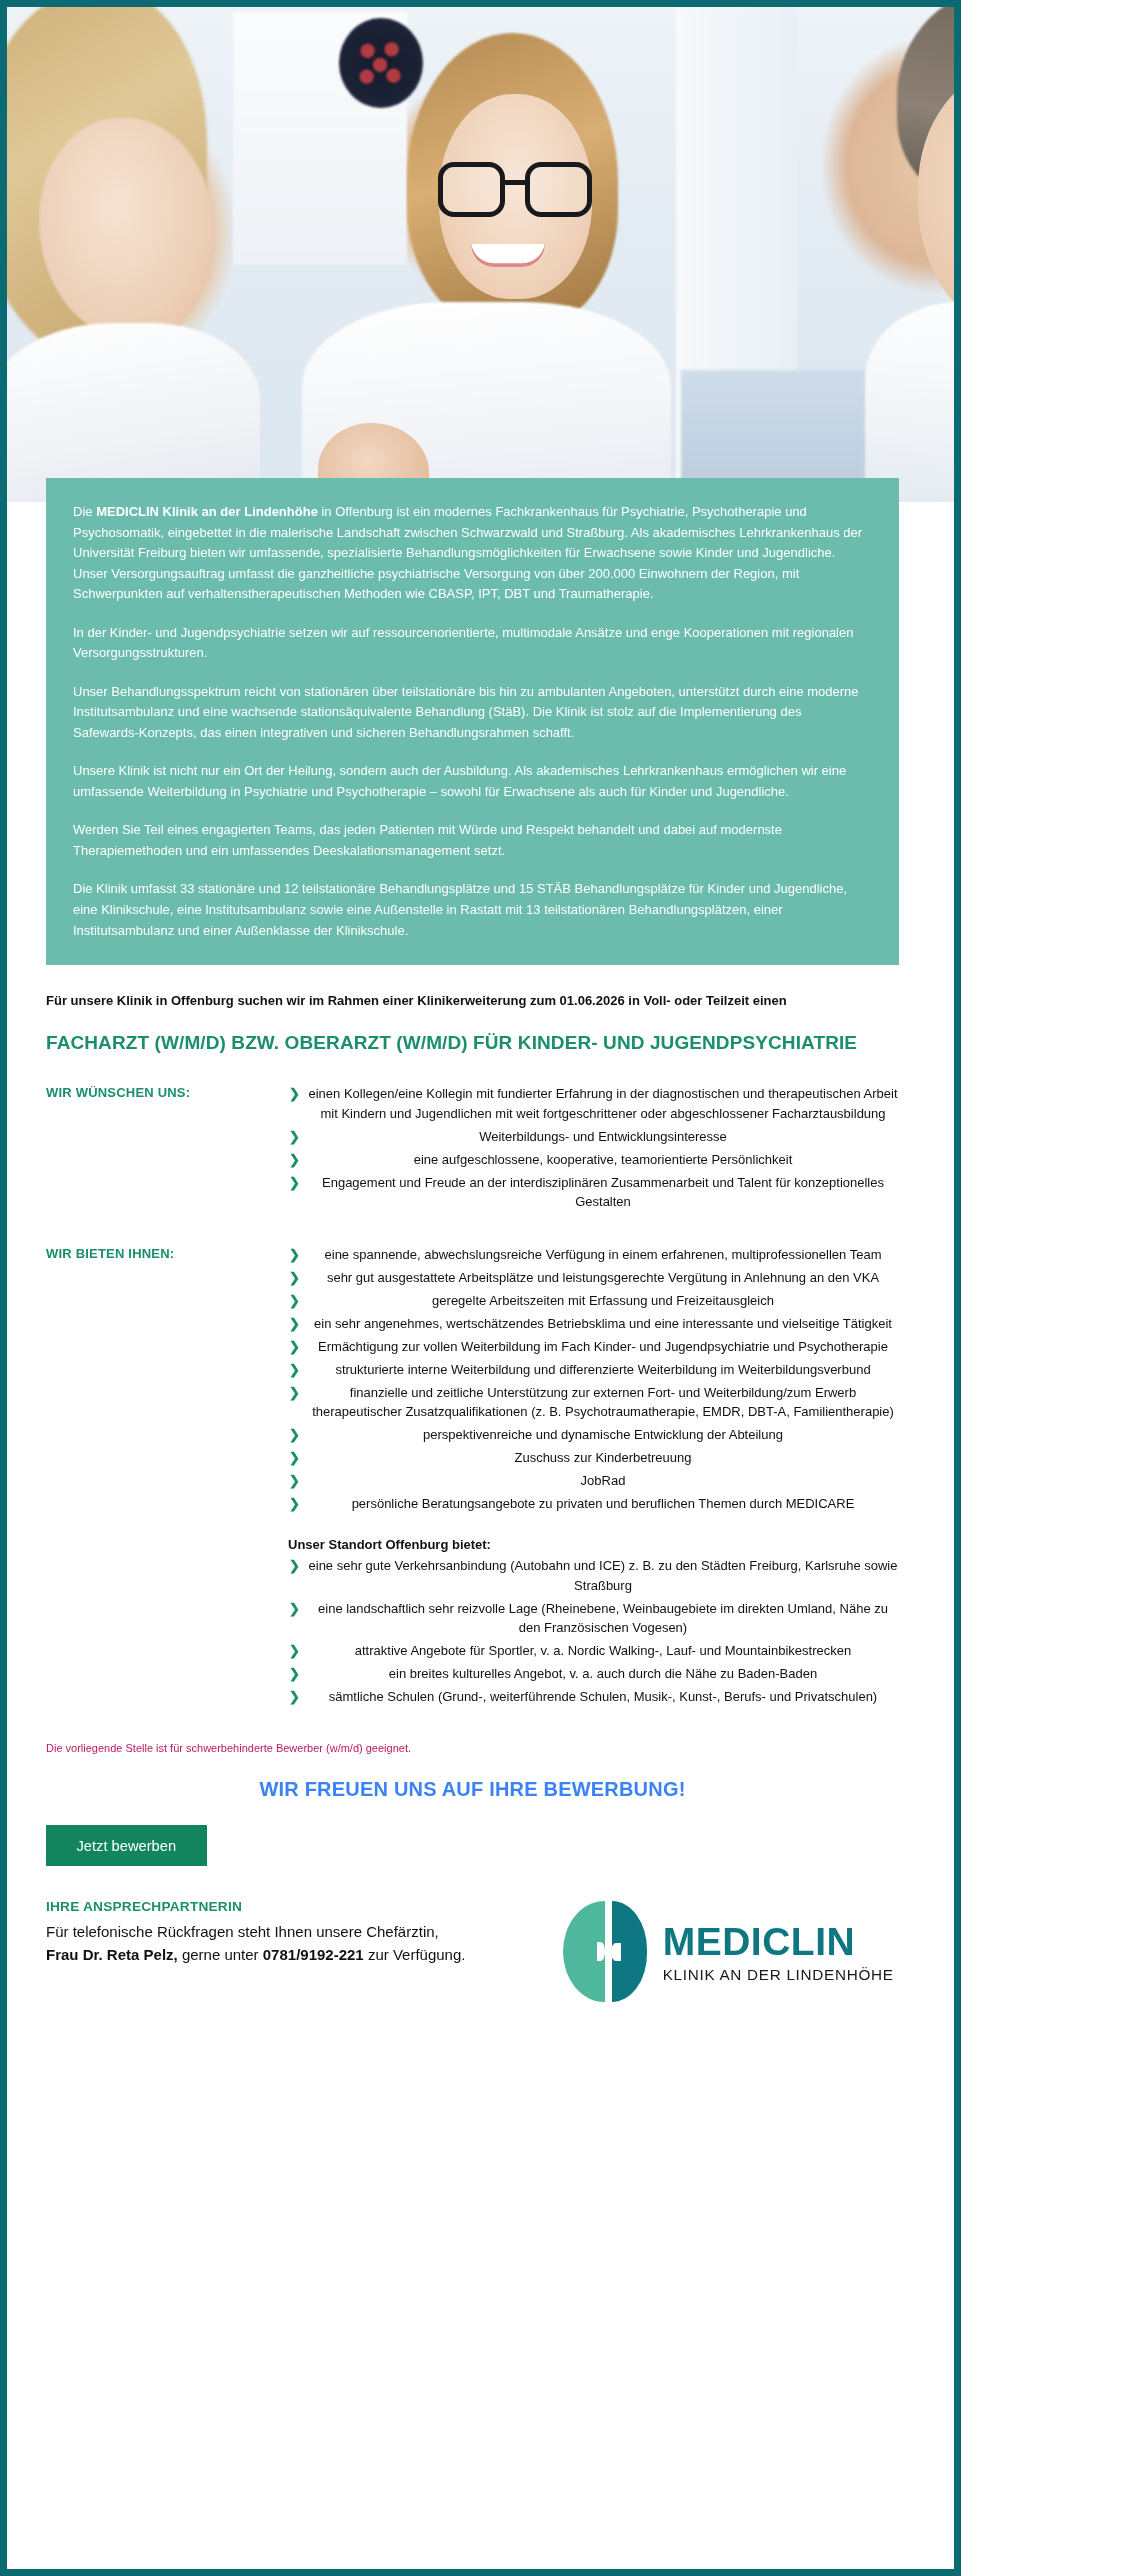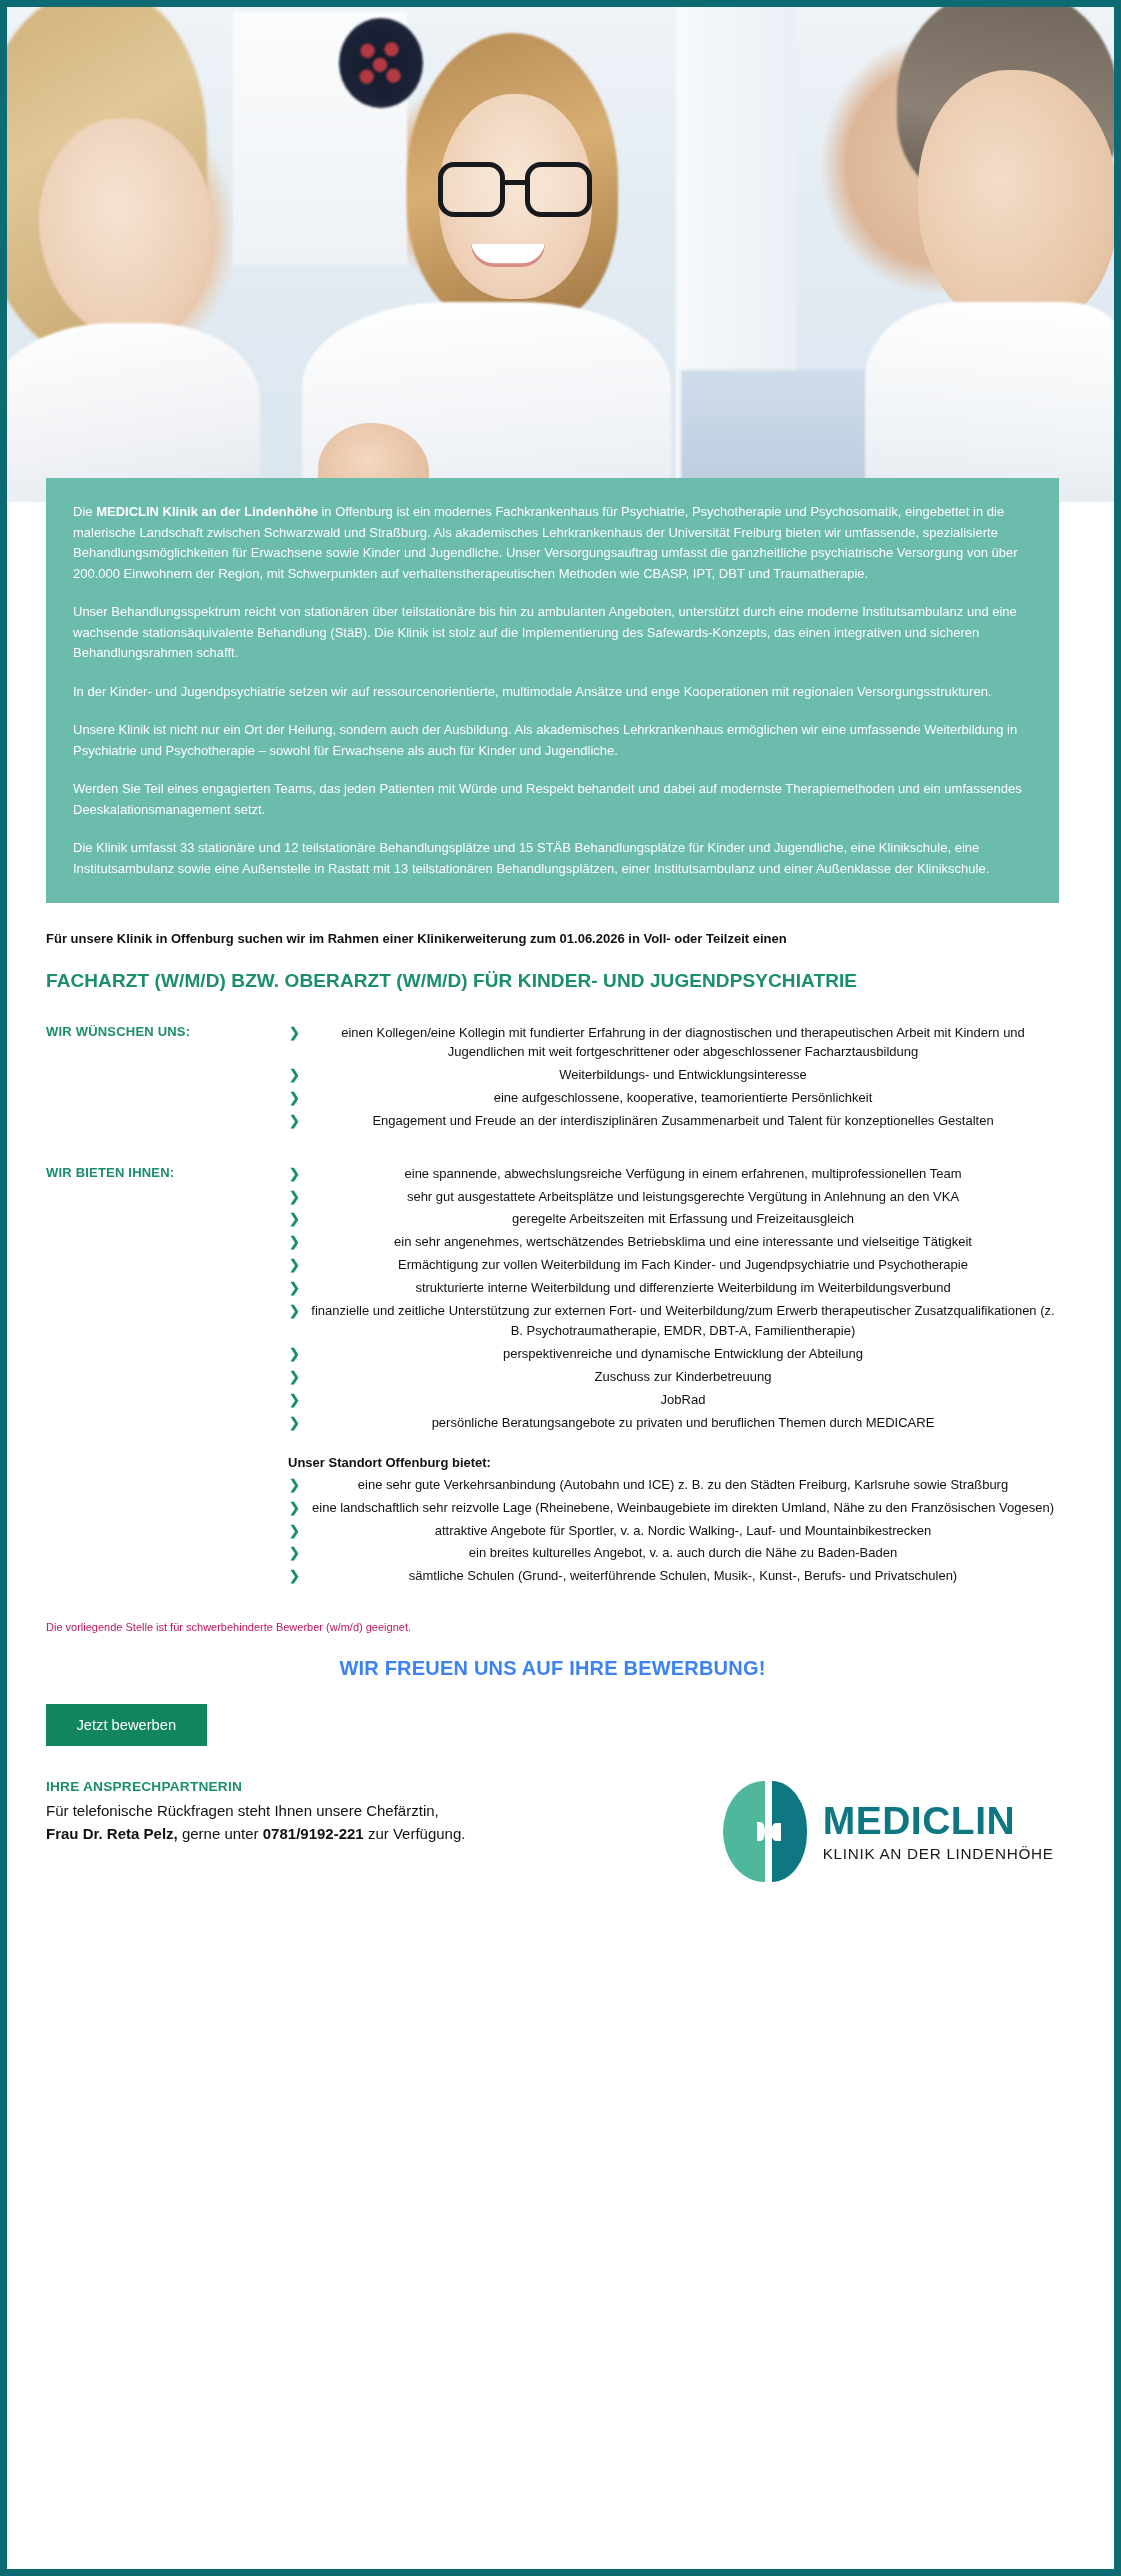--- a/index.html
+++ b/index.html
@@ -3,21 +3,21 @@
 <meta charset="utf-8">
 <style>
   * { box-sizing: border-box; margin: 0; padding: 0; }
   html, body {
     width: 1121px;
     background: #ffffff;
     font-family: "Liberation Sans", sans-serif;
   }
   .page {
     position: relative;
-    width: 1121px;
+    width: 961px;
     height: 2576px;
     background: #ffffff;
     border: 7.4px solid #0b6a72;
     overflow: hidden;
   }
 
   
   .hero {
     position: relative;
     width: 100%;
@@ -350,22 +350,22 @@
 
       <div class="p-right-hair"></div>
       <div class="p-right-face"></div>
       <div class="p-right-coat"></div>
     </div>
   </div>
 
   <div class="intro-wrap">
     <div class="intro-panel">
       <p><span>Die </span><b>MEDICLIN Klinik an der Lindenhöhe</b><span> in Offenburg ist ein modernes Fachkrankenhaus für Psychiatrie, Psychotherapie und Psychosomatik, eingebettet in die malerische Landschaft zwischen Schwarzwald und Straßburg. Als akademisches Lehrkrankenhaus der Universität Freiburg bieten wir umfassende, spezialisierte Behandlungsmöglichkeiten für Erwachsene sowie Kinder und Jugendliche. Unser Versorgungsauftrag umfasst die ganzheitliche psychiatrische Versorgung von über 200.000 Einwohnern der Region, mit Schwerpunkten auf verhaltenstherapeutischen Methoden wie CBASP, IPT, DBT und Traumatherapie.</span></p>
+      <p>In der Kinder- und Jugendpsychiatrie setzen wir auf ressourcenorientierte, multimodale Ansätze und enge Kooperationen mit regionalen Versorgungsstrukturen.</p>
       <p>Unser Behandlungsspektrum reicht von stationären über teilstationäre bis hin zu ambulanten Angeboten, unterstützt durch eine moderne Institutsambulanz und eine wachsende stationsäquivalente Behandlung (StäB). Die Klinik ist stolz auf die Implementierung des Safewards-Konzepts, das einen integrativen und sicheren Behandlungsrahmen schafft.</p>
-      <p>In der Kinder- und Jugendpsychiatrie setzen wir auf ressourcenorientierte, multimodale Ansätze und enge Kooperationen mit regionalen Versorgungsstrukturen.</p>
       <p>Unsere Klinik ist nicht nur ein Ort der Heilung, sondern auch der Ausbildung. Als akademisches Lehrkrankenhaus ermöglichen wir eine umfassende Weiterbildung in Psychiatrie und Psychotherapie – sowohl für Erwachsene als auch für Kinder und Jugendliche.</p>
       <p>Werden Sie Teil eines engagierten Teams, das jeden Patienten mit Würde und Respekt behandelt und dabei auf modernste Therapiemethoden und ein umfassendes Deeskalationsmanagement setzt.</p>
       <p>Die Klinik umfasst 33 stationäre und 12 teilstationäre Behandlungsplätze und 15 STÄB Behandlungsplätze für Kinder und Jugendliche, eine Klinikschule, eine Institutsambulanz sowie eine Außenstelle in Rastatt mit 13 teilstationären Behandlungsplätzen, einer Institutsambulanz und einer Außenklasse der Klinikschule.</p>
     </div>
   </div>
 
   <div class="body-area">
 
     <div class="kicker">Für unsere Klinik in Offenburg suchen wir im Rahmen einer Klinikerweiterung zum 01.06.2026 in Voll- oder Teilzeit einen</div>
     <h1 class="job-title">FACHARZT (W/M/D) BZW. OBERARZT (W/M/D) FÜR KINDER- UND JUGENDPSYCHIATRIE</h1>

